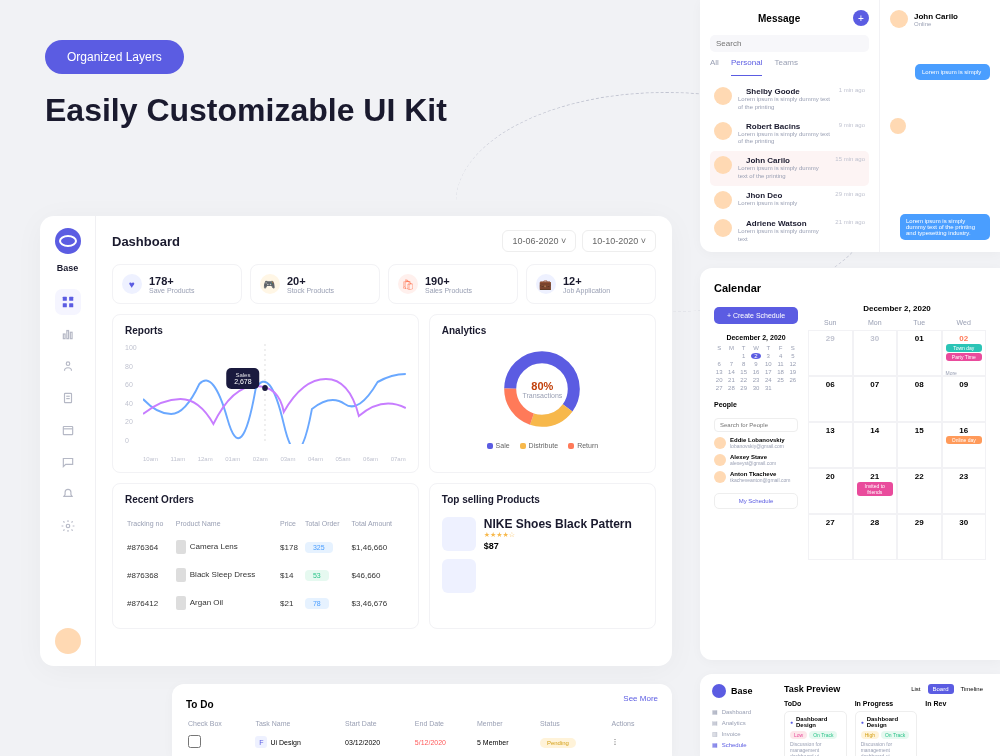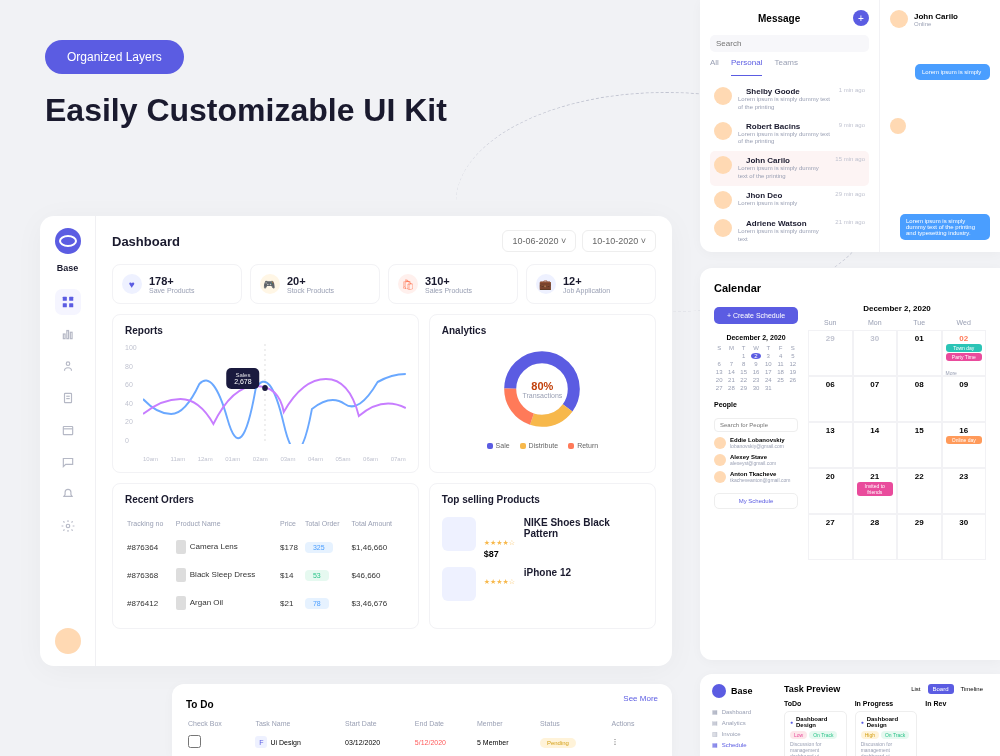--- a/index.html
+++ b/index.html
@@ -63,21 +63,21 @@
 .table td { font-size: 8px; color: #333; padding: 6px 0; }
 .table { width: 100%; }
 .pill { padding: 2px 8px; border-radius: 4px; font-size: 7px; display: inline-block; }
 .pill.blue { background: #e6f2ff; color: #4a9eff; }
 .pill.green { background: #e6f9f0; color: #2bc48a; }
 .prod-img { width: 10px; height: 14px; background: #ddd; border-radius: 2px; display: inline-block; vertical-align: middle; margin-right: 4px; }
 
 .product-item { display: flex; gap: 8px; padding: 4px 0; }
 .pimg { width: 34px; height: 34px; background: #eef1ff; border-radius: 6px; }
 .pinfo { flex: 1; }
-.pname { font-size: 10px; font-weight: 600; color: #1a1a2e; margin-left: 40px; }
+.pname { font-size: 12px; font-weight: 600; color: #1a1a2e; }
 .stars { color: #f7b84b; font-size: 7px; }
 .pprice { font-size: 9px; font-weight: 700; margin-top: 2px; }
 
 
 .msgpanel { position: absolute; top: 0; right: 0; width: 300px; height: 252px; background: #fff; border-radius: 0 0 0 12px; display: flex; box-shadow: 0 2px 12px rgba(0,0,0,0.03); }
 .msglist { width: 180px; padding: 10px; border-right: 1px solid #f2f2f5; }
 .msghead { display: flex; justify-content: space-between; align-items: center; margin-bottom: 6px; }
 .msghead h3 { font-size: 10px; font-weight: 600; margin-left: 48px; }
 .addbtn { width: 16px; height: 16px; background: #5b5ce2; border-radius: 50%; color: #fff; display: flex; align-items: center; justify-content: center; font-size: 10px; cursor: pointer; }
 .search { width: 100%; border: none; background: #f7f7fa; border-radius: 5px; padding: 4px 6px; font-size: 8px; margin-bottom: 6px; }
@@ -257,21 +257,21 @@
       <div class="stat">
           <div class="stat-icon yel">🎮</div>
           <div>
             <div class="stat-val">20+</div>
             <div class="stat-lbl">Stock Products</div>
           </div>
         </div>
       <div class="stat">
           <div class="stat-icon org">🛍</div>
           <div>
-            <div class="stat-val">310+</div>
+            <div class="stat-val">190+</div>
             <div class="stat-lbl">Sales Products</div>
           </div>
         </div>
       <div class="stat">
           <div class="stat-icon pur">💼</div>
           <div>
             <div class="stat-val">12+</div>
             <div class="stat-lbl">Job Application</div>
           </div>
         </div>
@@ -385,24 +385,20 @@
         <div class="product-item">
           <div class="pimg"></div>
           <div class="pinfo">
               <div class="pname">NIKE Shoes Black Pattern</div>
               <div class="stars">★★★★☆</div>
               <div class="pprice">$87</div>
             </div>
         </div>
         <div class="product-item">
           <div class="pimg"></div>
-          <div class="pinfo">
-              <div class="pname">iPhone 12</div>
-              <div class="stars">★★★★☆</div>
-            </div>
         </div>
       </div>
     </div>
   </div>
 </div>
 
 <div class="msgpanel">
   <div class="msglist">
     <div class="msghead">
         <h3>Message</h3>

